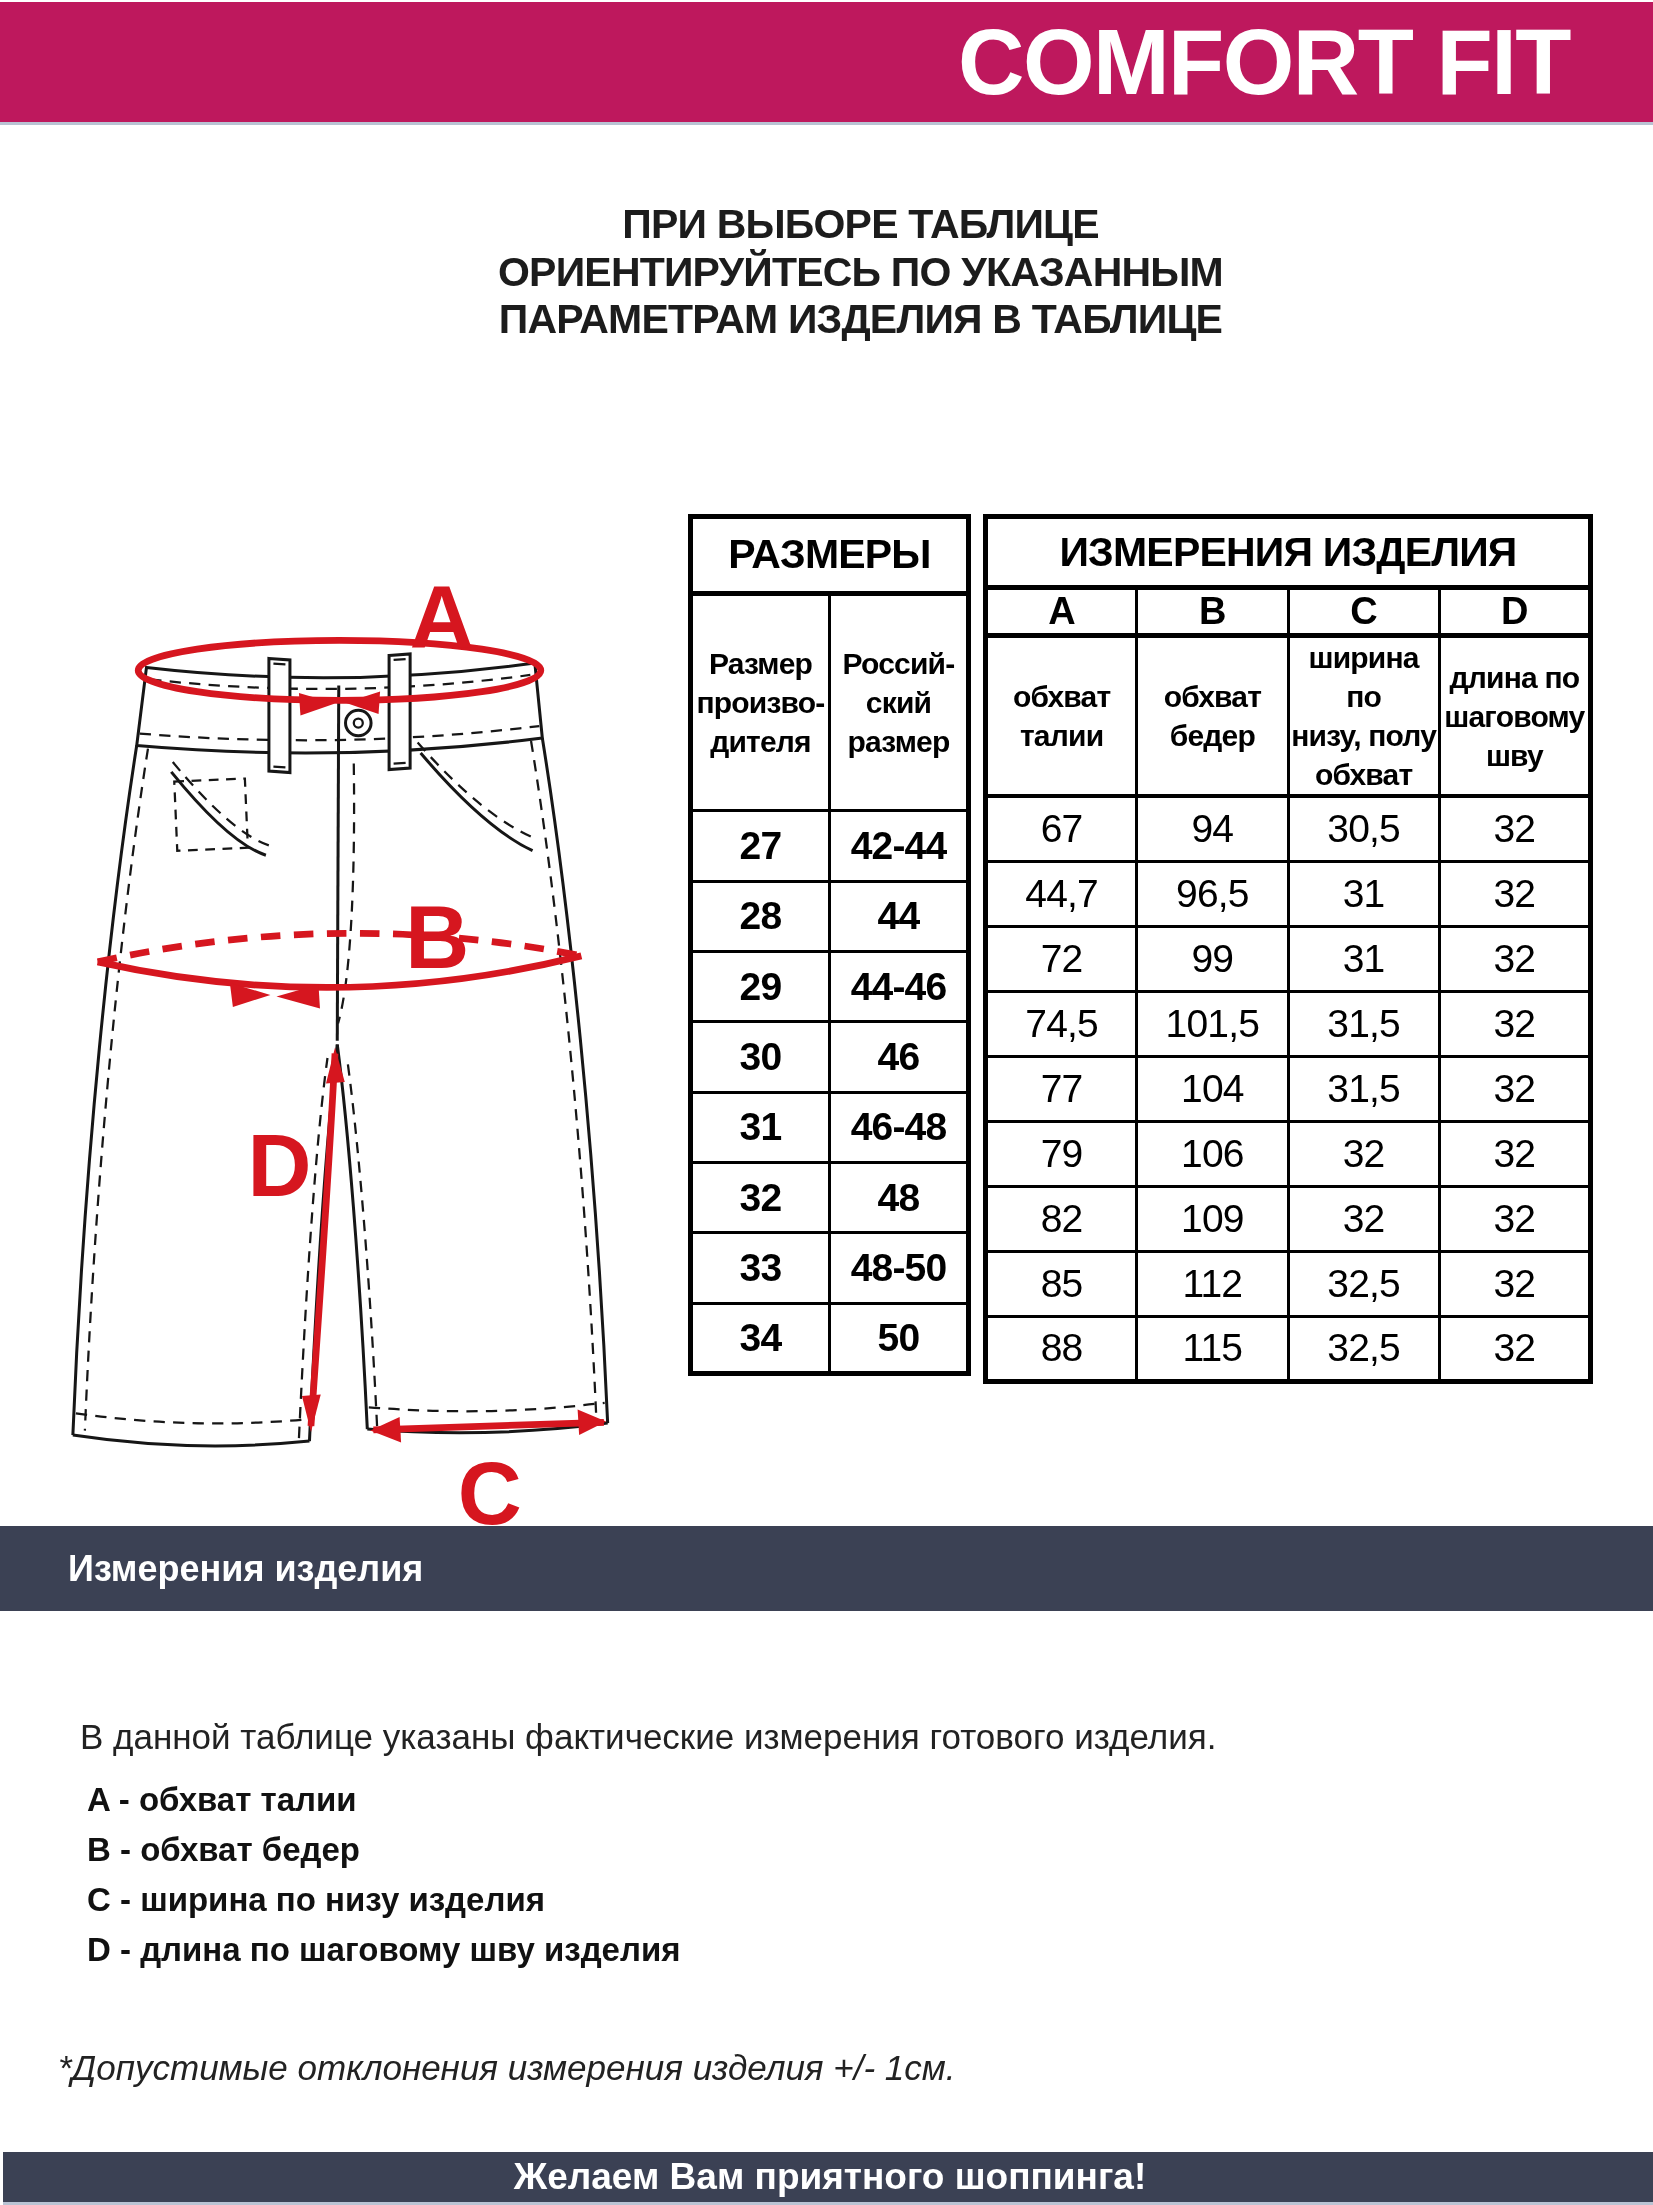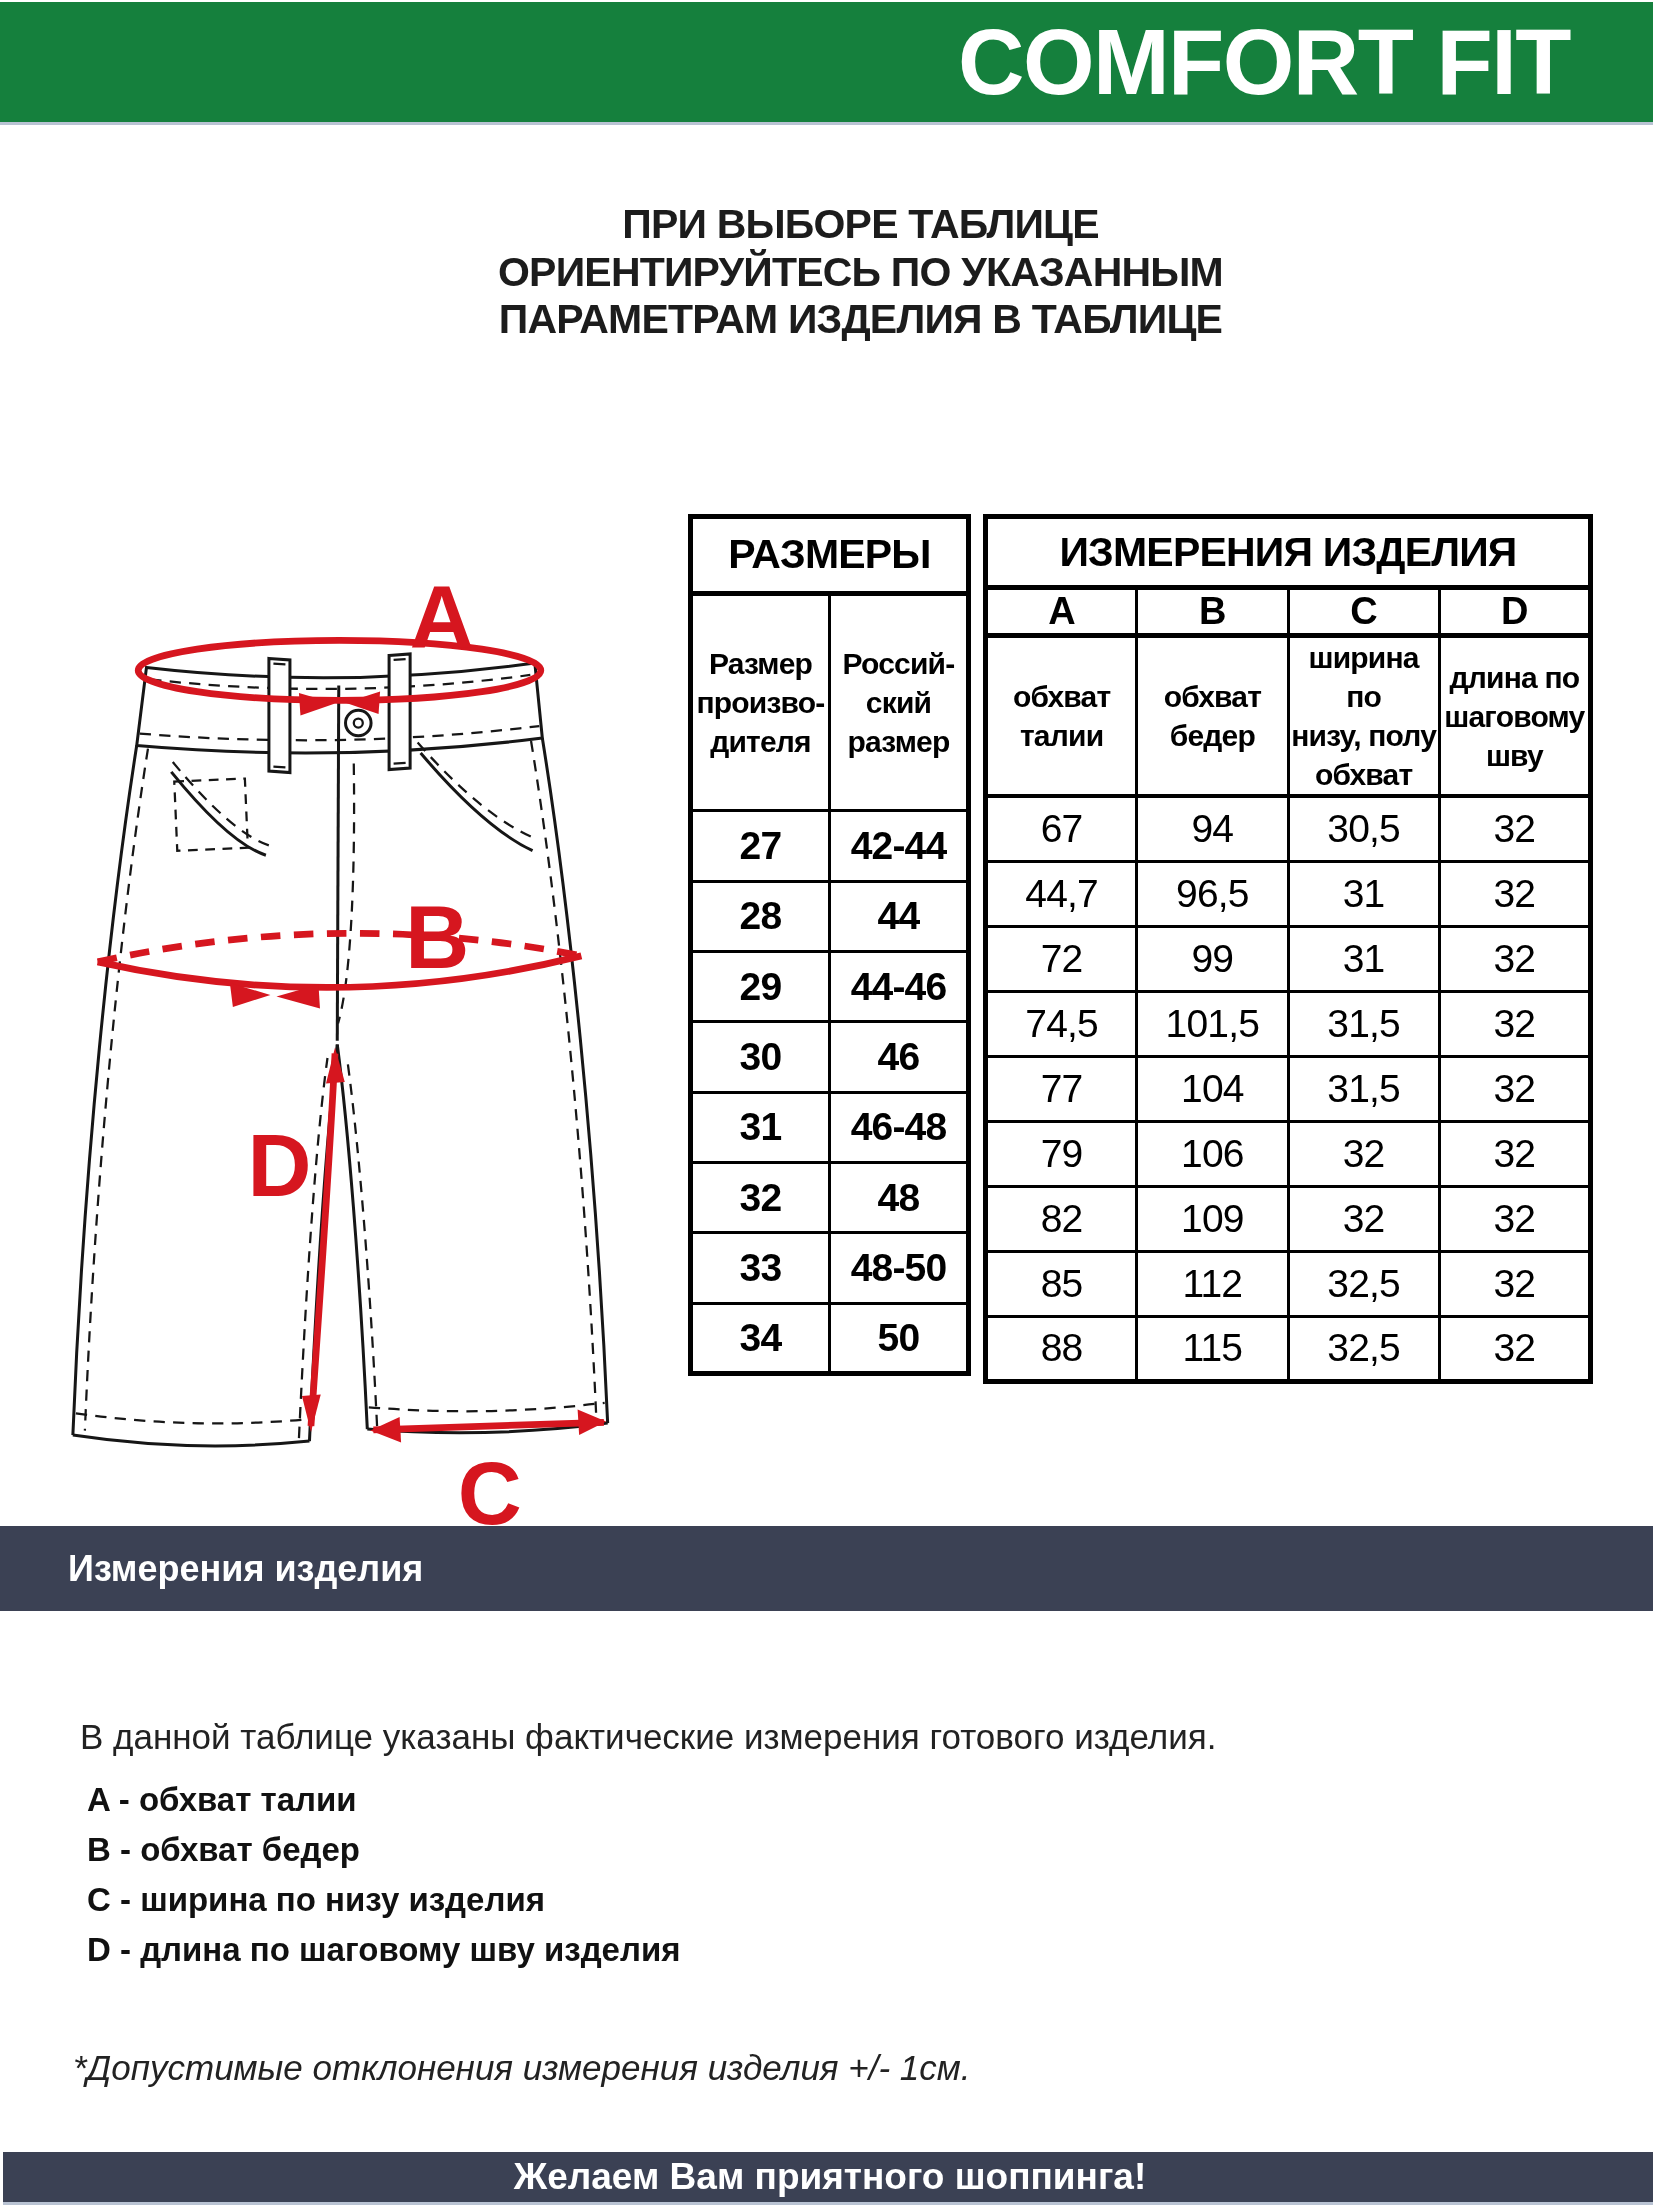--- a/index.html
+++ b/index.html
@@ -4,21 +4,21 @@
 <style>
   html,body { margin:0; padding:0; }
   body {
     width:1654px; height:2205px; position:relative; overflow:hidden;
     background:#ffffff; color:#000;
     font-family:"Liberation Sans", sans-serif;
   }
   
   .topbar {
     position:absolute; left:0; top:2.3px; width:1654px; height:120px;
-    background:#15803d; border-bottom:3.8px solid #b9c3d3; box-sizing:content-box;
+    background:#be185d; border-bottom:3.8px solid #b9c3d3; box-sizing:content-box;
     display:flex; align-items:center; justify-content:flex-end;
   }
   .topbar .brand {
     color:#fff; font-weight:bold; font-size:92px; letter-spacing:-1.5px;
     padding-right:84px; white-space:nowrap;
   }
   
   .heading {
     position:absolute; left:406px; top:201px; width:909px;
     text-align:center; font-weight:bold; font-size:41px; line-height:1.16;
@@ -57,21 +57,21 @@
   .section-bar .t { color:#fff; font-weight:bold; font-size:36px; padding-left:68px; }
   
   .note-intro {
     position:absolute; left:80px; top:1682px; width:1541px;
     font-size:35px; color:#222;
   }
   .legend { position:absolute; left:87px; top:1775px; }
   .legend .li { height:50px; display:flex; align-items:center;
     font-size:33px; font-weight:bold; color:#111; }
   .tolerance {
-    position:absolute; left:73px; top:2013px; width:1353px;
+    position:absolute; left:58px; top:2013px; width:1353px;
     font-size:35px; font-style:italic; color:#222;
   }
   
   .footbar {
     position:absolute; left:3px; top:2152px; width:1654px; height:53px;
     background:#3b4154; border-bottom:3px solid #b9c3d3; box-sizing:border-box;
     display:flex; align-items:center; justify-content:center;
   }
   .footbar .t { color:#fff; font-weight:bold; font-size:37px; }
 </style>

